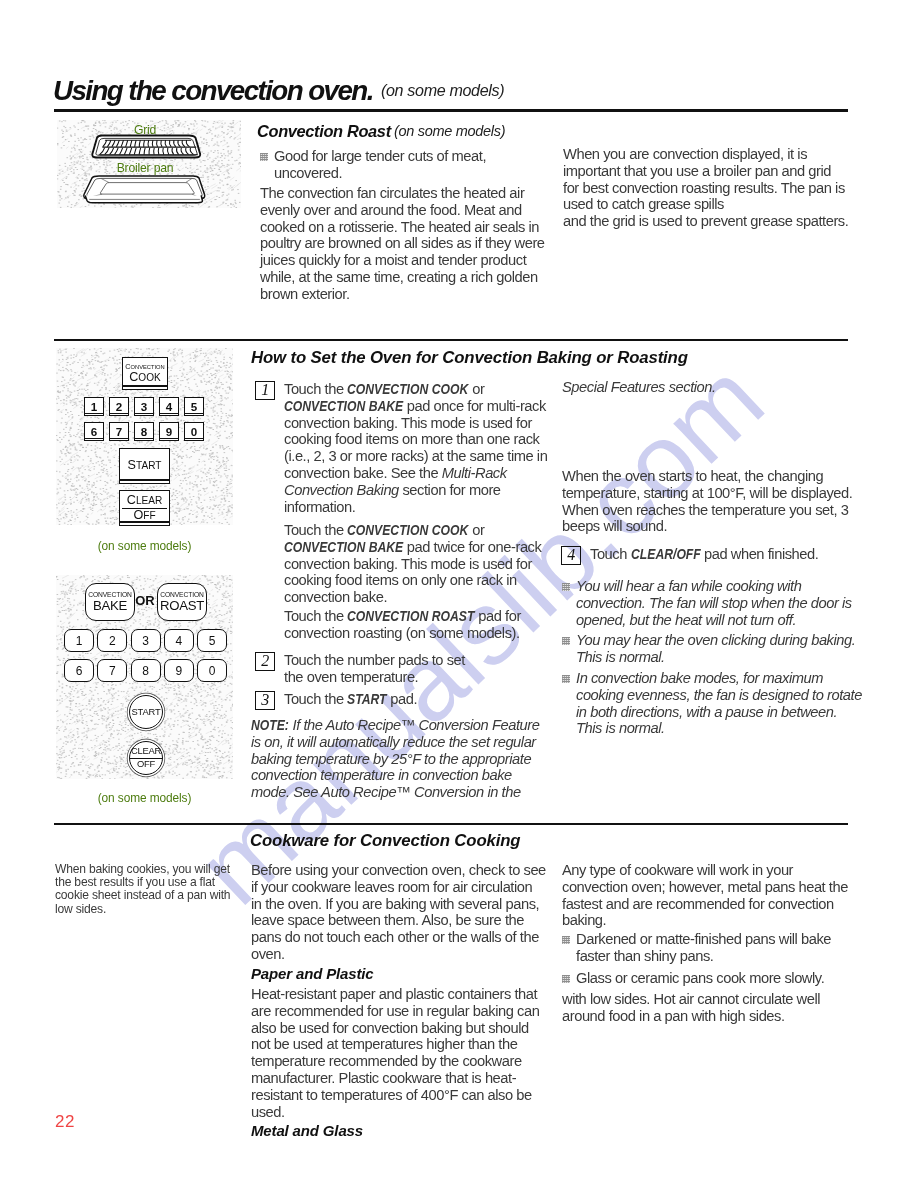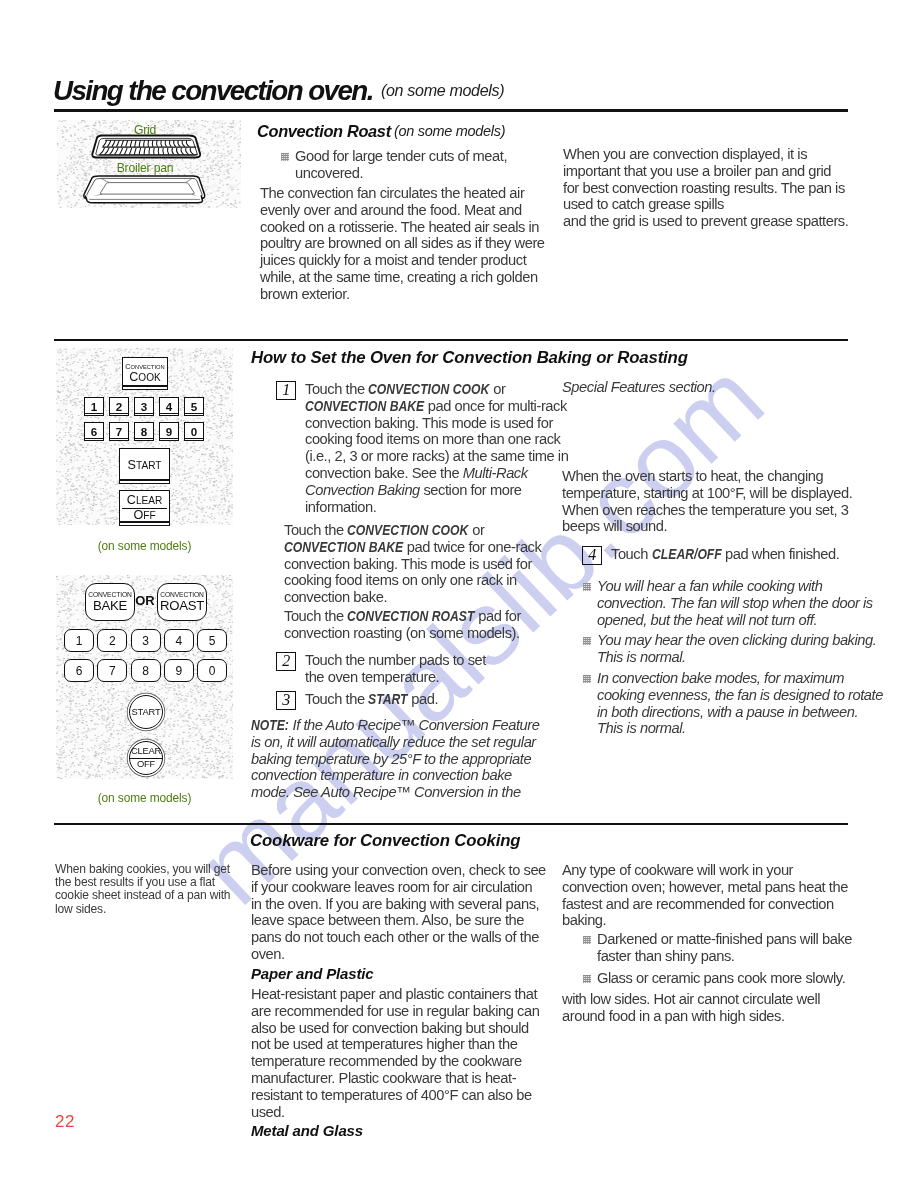--- a/index.html
+++ b/index.html
@@ -1,21 +1,21 @@
 <!DOCTYPE html>
 <html><head>
 <meta charset="utf-8">
 <style>
   html,body{margin:0;padding:0;}
   body{width:918px;height:1188px;background:#fff;
        font-family:"Liberation Sans",sans-serif;color:#1a1a1a;
        overflow:hidden;position:relative;}
   .page{position:absolute;left:0;top:0;width:918px;height:1188px;}
   .abs{position:absolute;z-index:2;}
-  .abs.bl,.abs.step{position:absolute;margin-left:21px;}
+  .abs.bl,.abs.step{position:absolute;}
 
   
   #header-title{left:53px;top:75px;font-size:27.8px;font-weight:bold;font-style:italic;
       letter-spacing:-1.6px;color:#111;white-space:nowrap;}
   #header-sub{left:381px;top:81px;font-size:16.1px;font-style:italic;color:#222;
       letter-spacing:-0.35px;white-space:nowrap;}
   .rule{background:#111;}
   #rule-top{left:54px;top:108.5px;width:794px;height:3.6px;}
   #rule-mid1{left:54px;top:338.5px;width:794px;height:2.1px;}
   #rule-mid2{left:54px;top:823px;width:794px;height:2.1px;}

